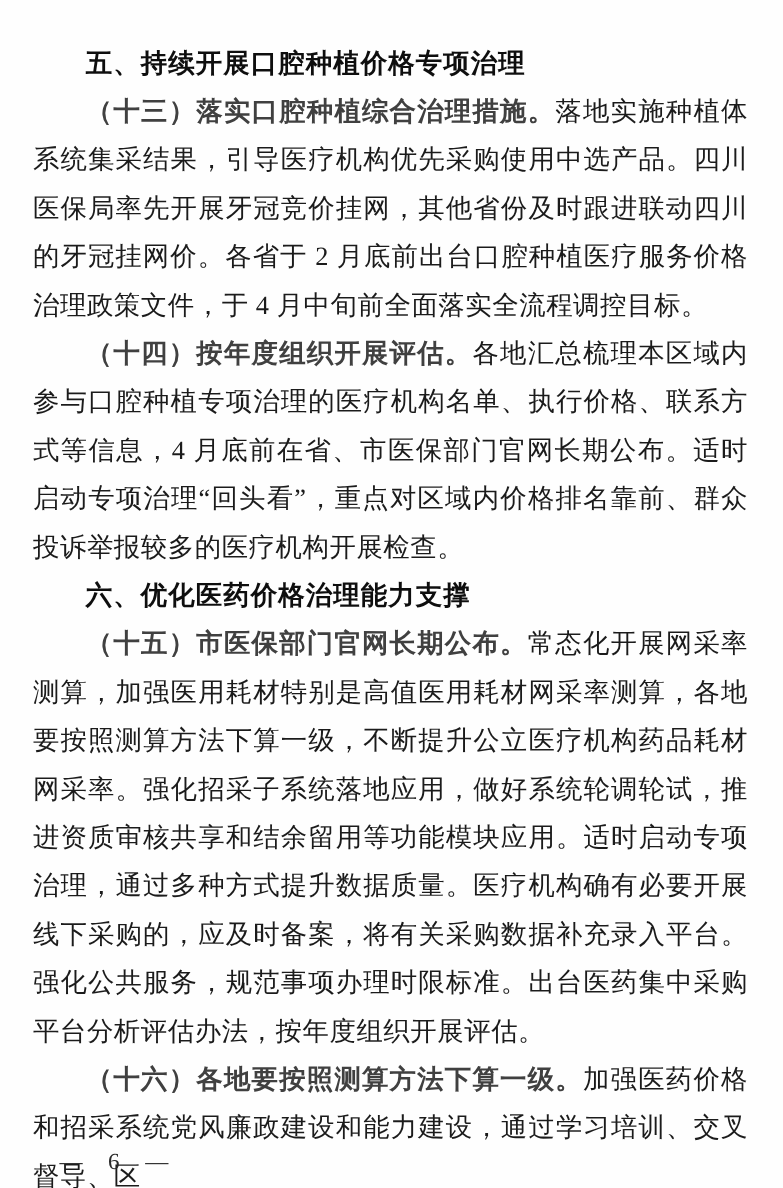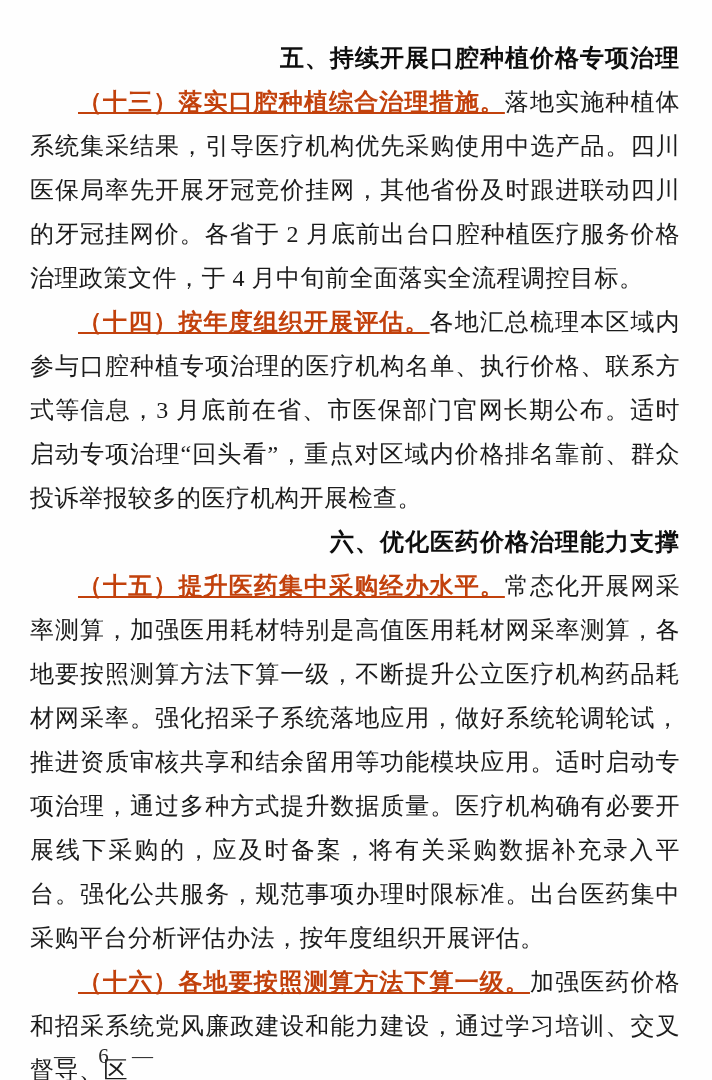--- a/index.html
+++ b/index.html
@@ -23,33 +23,31 @@
   }
   .heading {
     margin: 0;
     font-family: "Liberation Sans", "DejaVu Sans", sans-serif;
     font-weight: 700;
     font-size: 24px;
     line-height: 44px;
     text-indent: 48px;
     color: #0e0e0e;
     letter-spacing: 1px;
-    text-align: right;
   }
   .para {
     margin: 0;
     text-indent: 48px;
     text-align: justify;
     text-justify: inter-character;
     letter-spacing: 0.5px;
   }
   .para .lead {
     font-weight: 700;
-    color: #c2410c;
-    text-decoration: underline;
+    color: #404040;
   }
   .page-number {
     position: absolute;
     left: 54px;
     bottom: 12px;
     font-size: 21px;
     line-height: 24px;
     letter-spacing: 9px;
     color: #2a2a2a;
     text-indent: 0;
@@ -58,23 +56,23 @@
 </style>
 </head>
 <body>
 
 <div class="page">
 
   <h2 class="heading">五、持续开展口腔种植价格专项治理</h2>
 
   <p class="para"><span class="lead">（十三）落实口腔种植综合治理措施。</span><span>落地实施种植体系统集采结果，引导医疗机构优先采购使用中选产品。四川医保局率先开展牙冠竞价挂网，其他省份及时跟进联动四川的牙冠挂网价。各省于 2 月底前出台口腔种植医疗服务价格治理政策文件，于 4 月中旬前全面落实全流程调控目标。</span></p>
 
-  <p class="para"><span class="lead">（十四）按年度组织开展评估。</span><span>各地汇总梳理本区域内参与口腔种植专项治理的医疗机构名单、执行价格、联系方式等信息，3 月底前在省、市医保部门官网长期公布。适时启动专项治理“回头看”，重点对区域内价格排名靠前、群众投诉举报较多的医疗机构开展检查。</span></p>
+  <p class="para"><span class="lead">（十四）按年度组织开展评估。</span><span>各地汇总梳理本区域内参与口腔种植专项治理的医疗机构名单、执行价格、联系方式等信息，4 月底前在省、市医保部门官网长期公布。适时启动专项治理“回头看”，重点对区域内价格排名靠前、群众投诉举报较多的医疗机构开展检查。</span></p>
 
   <h2 class="heading">六、优化医药价格治理能力支撑</h2>
 
-  <p class="para"><span class="lead">（十五）提升医药集中采购经办水平。</span><span>常态化开展网采率测算，加强医用耗材特别是高值医用耗材网采率测算，各地要按照测算方法下算一级，不断提升公立医疗机构药品耗材网采率。强化招采子系统落地应用，做好系统轮调轮试，推进资质审核共享和结余留用等功能模块应用。适时启动专项治理，通过多种方式提升数据质量。医疗机构确有必要开展线下采购的，应及时备案，将有关采购数据补充录入平台。强化公共服务，规范事项办理时限标准。出台医药集中采购平台分析评估办法，按年度组织开展评估。</span></p>
+  <p class="para"><span class="lead">（十五）市医保部门官网长期公布。</span><span>常态化开展网采率测算，加强医用耗材特别是高值医用耗材网采率测算，各地要按照测算方法下算一级，不断提升公立医疗机构药品耗材网采率。强化招采子系统落地应用，做好系统轮调轮试，推进资质审核共享和结余留用等功能模块应用。适时启动专项治理，通过多种方式提升数据质量。医疗机构确有必要开展线下采购的，应及时备案，将有关采购数据补充录入平台。强化公共服务，规范事项办理时限标准。出台医药集中采购平台分析评估办法，按年度组织开展评估。</span></p>
 
   <p class="para"><span class="lead">（十六）各地要按照测算方法下算一级。</span><span>加强医药价格和招采系统党风廉政建设和能力建设，通过学习培训、交叉督导、区</span></p>
 
   <div class="page-number">—  6  —</div>
 
 </div>
 
 </body></html>

